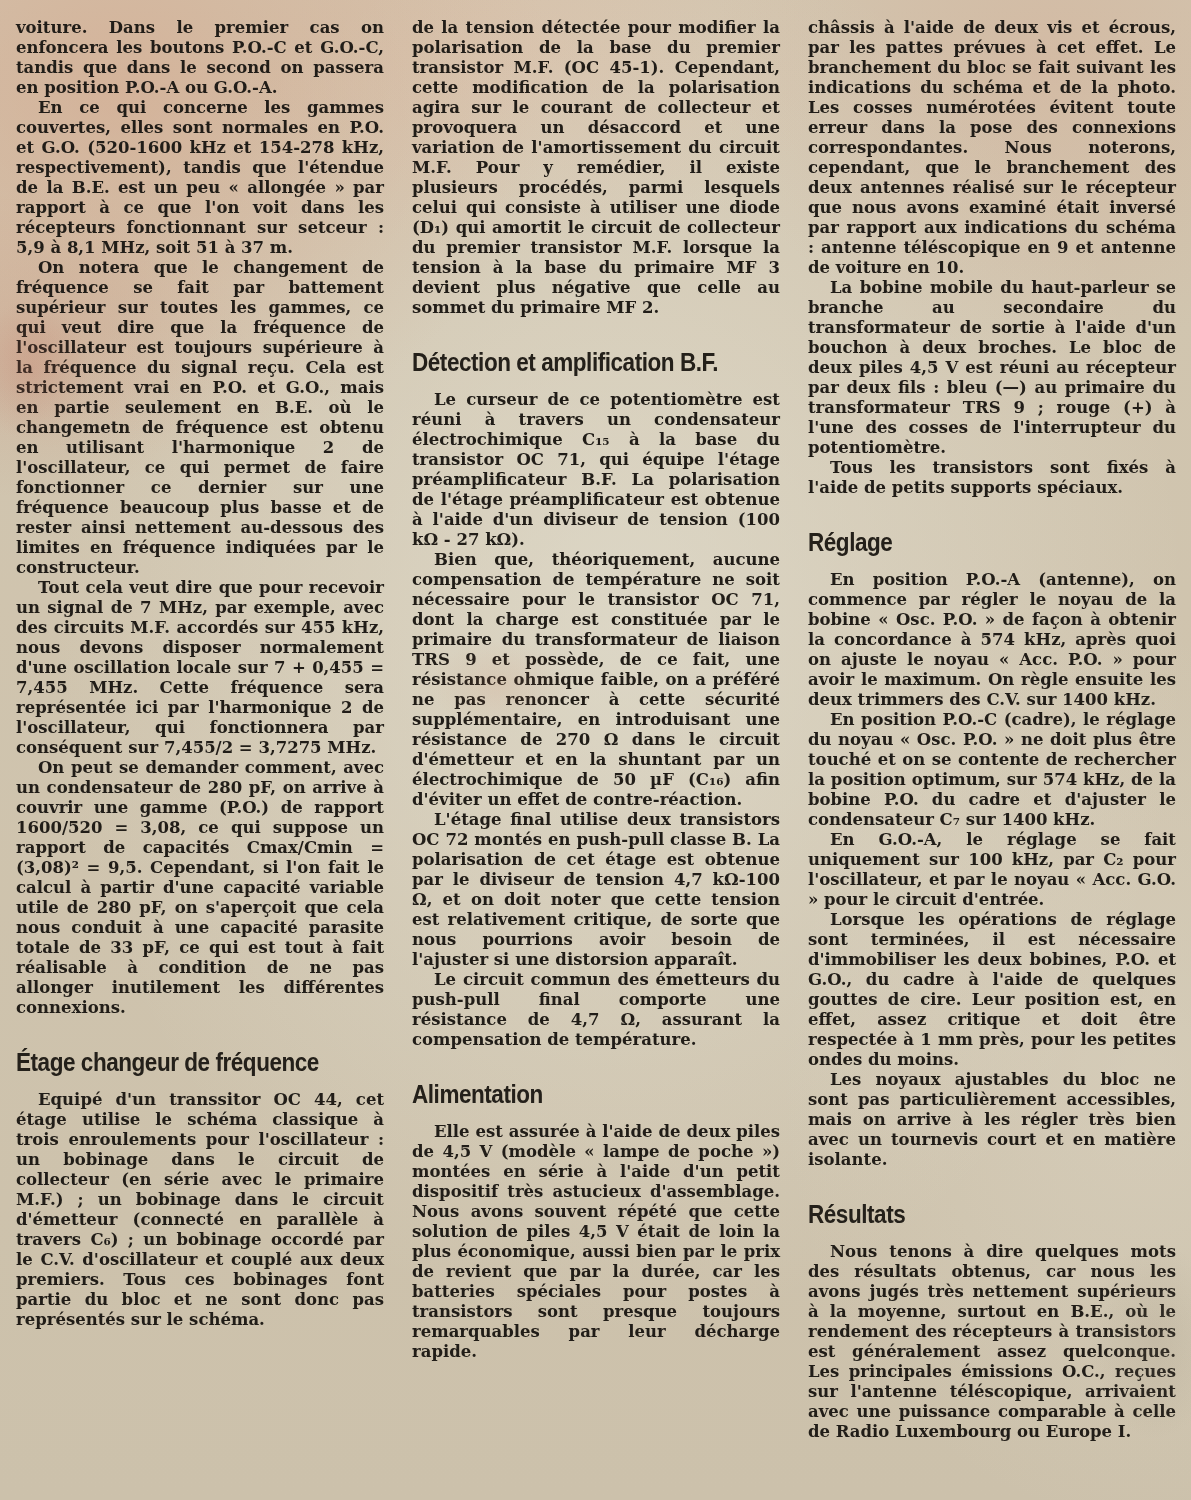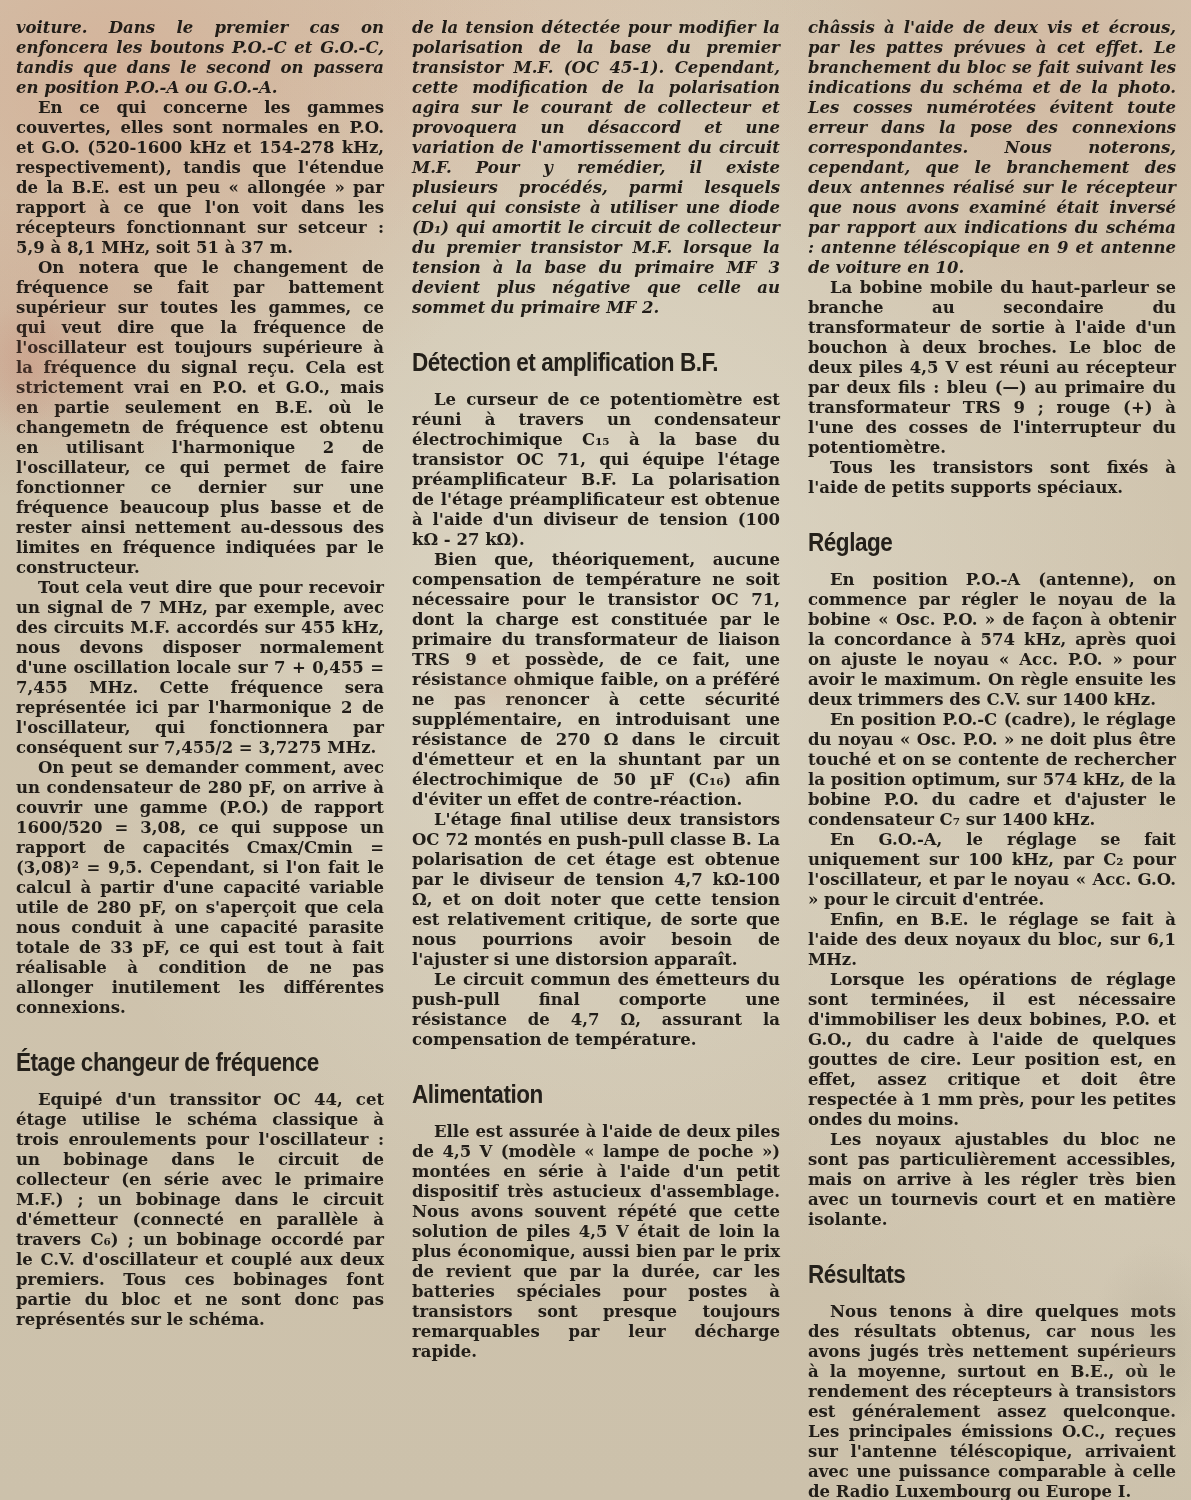--- a/index.html
+++ b/index.html
@@ -23,21 +23,21 @@
   .cols{display:flex; gap:28px;}
   .col{
     width:368px; flex:0 0 368px;
     font-family:"DejaVu Serif","DejaVu Sans",serif;
     font-weight:700;
     font-size:16.5px;
     line-height:20px;
     text-align:justify;
   }
   .col p{margin:0; text-indent:22px;}
-  .col p.cont{text-indent:0;font-style:italic;}
+  .col p.cont{text-indent:0;}
   .col p.gap{}
   .col h2{
     margin:34px 0 18px 0;
     font-family:"Liberation Sans","DejaVu Sans",sans-serif;
     font-weight:700;
     font-size:25px;
     letter-spacing:-0.5px;
     white-space:nowrap;
     transform:scaleX(.9);
     transform-origin:left center;
@@ -87,21 +87,20 @@
     </div>
 
     <div class="col">
       <p class="cont">châssis à l'aide de deux vis et écrous, par les pattes prévues à cet effet. Le branchement du bloc se fait suivant les indications du schéma et de la photo. Les cosses numérotées évitent toute erreur dans la pose des connexions correspondantes. Nous noterons, cependant, que le branchement des deux antennes réalisé sur le récepteur que nous avons examiné était inversé par rapport aux indications du schéma : antenne téléscopique en 9 et antenne de voiture en 10.</p>
       <p>La bobine mobile du haut-parleur se branche au secondaire du transformateur de sortie à l'aide d'un bouchon à deux broches. Le bloc de deux piles 4,5 V est réuni au récepteur par deux fils : bleu (—) au primaire du transformateur TRS 9 ; rouge (+) à l'une des cosses de l'interrupteur du potentiomètre.</p>
       <p>Tous les transistors sont fixés à l'aide de petits supports spéciaux.</p>
       <h2>Réglage</h2>
       <p>En position P.O.-A (antenne), on commence par régler le noyau de la bobine « Osc. P.O. » de façon à obtenir la concordance à 574 kHz, après quoi on ajuste le noyau « Acc. P.O. » pour avoir le maximum. On règle ensuite les deux trimmers des C.V. sur 1400 kHz.</p>
       <p>En position P.O.-C (cadre), le réglage du noyau « Osc. P.O. » ne doit plus être touché et on se contente de rechercher la position optimum, sur 574 kHz, de la bobine P.O. du cadre et d'ajuster le condensateur C₇ sur 1400 kHz.</p>
       <p>En G.O.-A, le réglage se fait uniquement sur 100 kHz, par C₂ pour l'oscillateur, et par le noyau « Acc. G.O. » pour le circuit d'entrée.</p>
-      <p>Enfin, en B.E. le réglage se fait à l'aide des deux noyaux du bloc, sur 6,1 MHz.</p>
       <p class="gap">Lorsque les opérations de réglage sont terminées, il est nécessaire d'immobiliser les deux bobines, P.O. et G.O., du cadre à l'aide de quelques gouttes de cire. Leur position est, en effet, assez critique et doit être respectée à 1 mm près, pour les petites ondes du moins.</p>
       <p>Les noyaux ajustables du bloc ne sont pas particulièrement accessibles, mais on arrive à les régler très bien avec un tournevis court et en matière isolante.</p>
       <h2>Résultats</h2>
       <p>Nous tenons à dire quelques mots des résultats obtenus, car nous les avons jugés très nettement supérieurs à la moyenne, surtout en B.E., où le rendement des récepteurs à transistors est généralement assez quelconque. Les principales émissions O.C., reçues sur l'antenne téléscopique, arrivaient avec une puissance comparable à celle de Radio Luxembourg ou Europe I.</p>
 
     </div>
 
   </div>
 </div>
 

